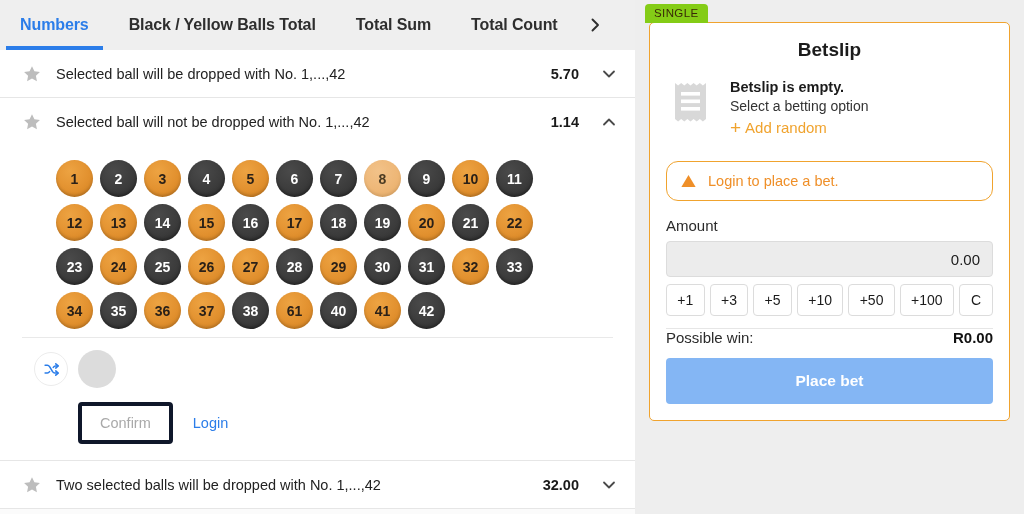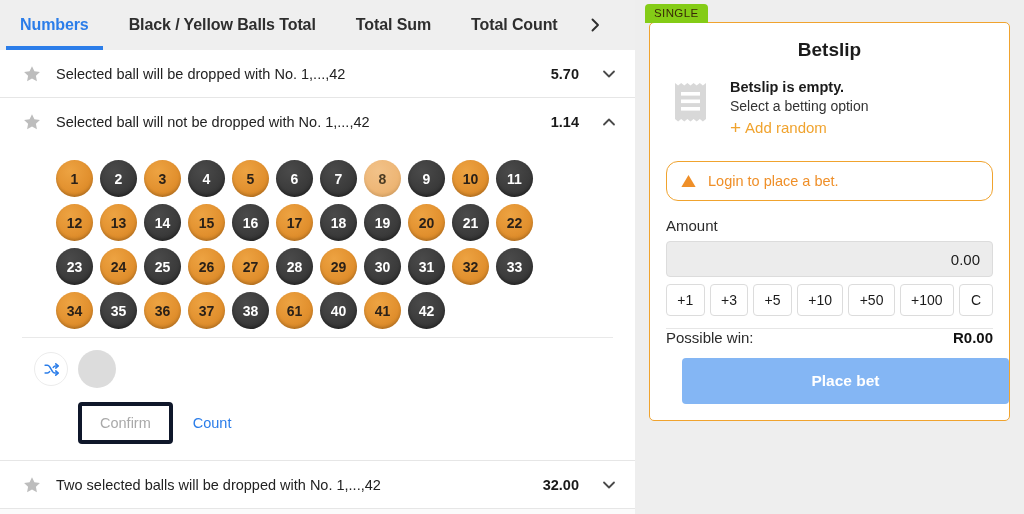--- a/index.html
+++ b/index.html
@@ -331,21 +331,20 @@
     width: 100%;
     height: 46px;
     background: #84b6f4;
     border: none;
     border-radius: 4px;
     color: #fff;
     font-size: 15.5px;
     font-weight: bold;
     cursor: pointer;
     font-family: "Liberation Sans", sans-serif;
-    margin-left: 16px;
   }
 </style>
 </head>
 <body>
 
 <div id="app">
 
   <div class="markets-col">
 
     <div class="tabbar">
@@ -454,21 +453,21 @@
                 <path d="M3 17h3.2c1.4 0 2.3-.8 3.1-2M14.5 9c.8-1.2 1.7-2 3.1-2H21" fill="none" stroke="#2b7de9" stroke-width="2.2" stroke-linecap="round"></path>
                 <path d="M18 4l3.4 3-3.4 3" fill="none" stroke="#2b7de9" stroke-width="2.2" stroke-linecap="round" stroke-linejoin="round"></path>
                 <path d="M18 14l3.4 3-3.4 3" fill="none" stroke="#2b7de9" stroke-width="2.2" stroke-linecap="round" stroke-linejoin="round"></path>
               </svg>
             </div>
             <div class="empty-slot"></div>
           </div>
 
           <div class="confirm-line">
             <button class="btn-confirm">Confirm</button>
-            <button class="btn-cancel">Count</button>
+            <button class="btn-cancel">Login</button>
           </div>
         </div>
       </div>
 
       <div class="market-row">
         <svg class="star-icon" viewBox="0 0 24 24">
           <path d="M12 2.6l2.9 6.0 6.6.9-4.8 4.6 1.2 6.5-5.9-3.1-5.9 3.1 1.2-6.5L2.5 9.5l6.6-.9z" fill="#bdbdbd"></path>
         </svg>
         <div class="market-title">Two selected balls will be dropped with No. 1,...,42</div>
         <div class="market-odds">32.00</div>

